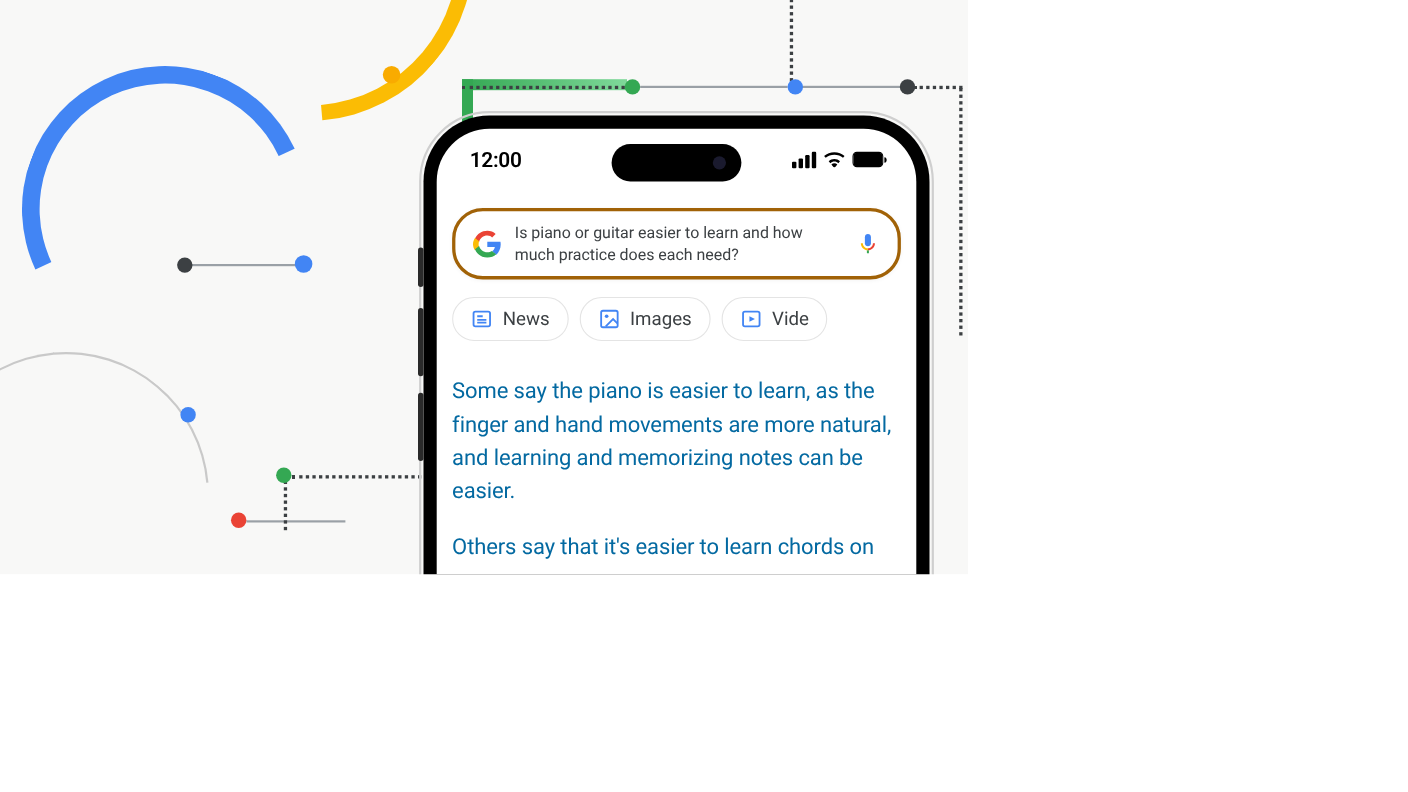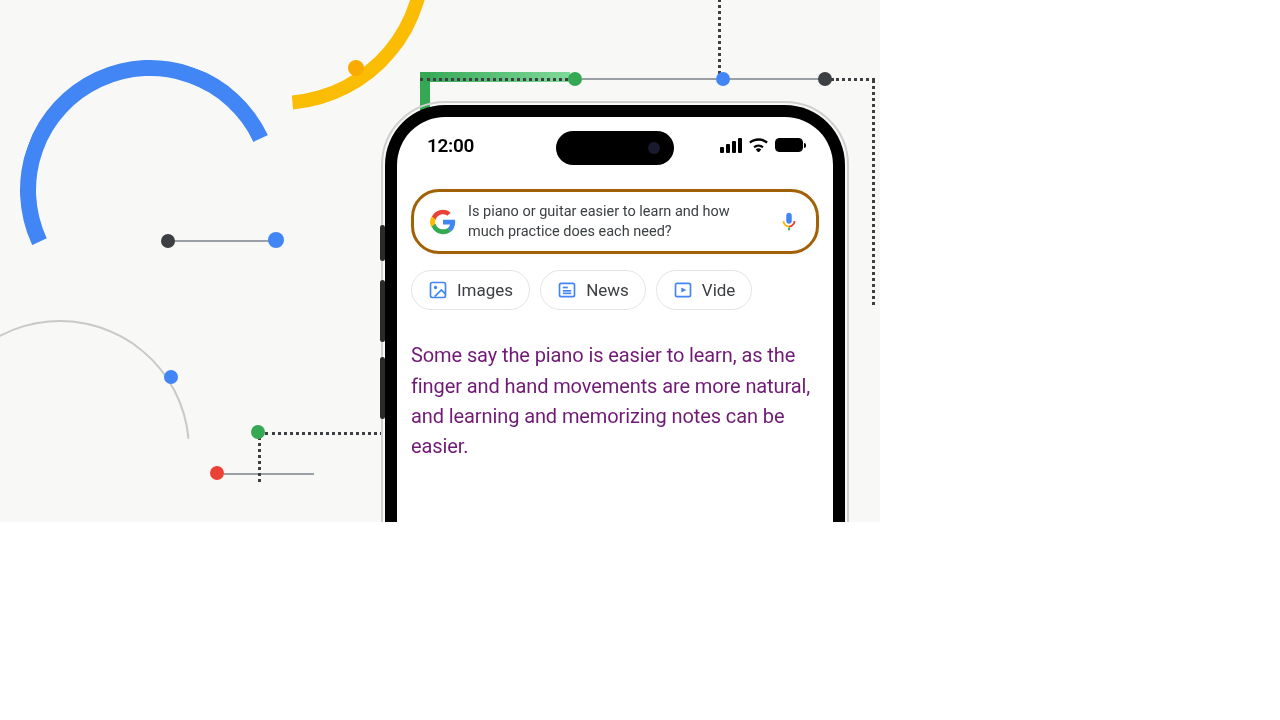--- a/index.html
+++ b/index.html
@@ -177,21 +177,21 @@
     background: #fff;
     white-space: nowrap;
     cursor: pointer;
   }
   .chip-ic { width:20px; height:20px; }
 
   .result {
     margin-top: 30px;
     font-size: 20px;
     line-height: 1.52;
-    color: #701a75;
+    color: #0369a1;
     letter-spacing: -0.1px;
   }
   .result p { margin-bottom: 20px; }
 
 </style>
 </head>
 <body>
 
 <div class="bg-region">
   <div class="arc-yellow"></div>
@@ -262,43 +262,44 @@
             <path fill="#4285F4" d="M12 14c1.7 0 3-1.3 3-3V5c0-1.7-1.3-3-3-3S9 3.3 9 5v6c0 1.7 1.3 3 3 3z"></path>
             <path fill="#34A853" d="M11 21h2v-3h-2z"></path>
             <path fill="#FBBC05" d="M7 11c0 2.8 2.2 5 5 5v2c-3.9 0-7-3.1-7-7h2z"></path>
             <path fill="#EA4335" d="M17 11h2c0 3.9-3.1 7-7 7v-2c2.8 0 5-2.2 5-5z"></path>
           </svg>
         </div>
 
         <div class="chips">
           <div class="chip">
             <svg class="chip-ic" viewBox="0 0 24 24">
+                <rect x="3" y="4" width="18" height="16" rx="2" fill="none" stroke="#4285f4" stroke-width="2"></rect>
+                <line x1="7" y1="9" x2="13" y2="9" stroke="#4285f4" stroke-width="2"></line>
+                <line x1="7" y1="13" x2="17" y2="13" stroke="#4285f4" stroke-width="2"></line>
+                <line x1="7" y1="16" x2="17" y2="16" stroke="#4285f4" stroke-width="2"></line>
+              </svg>
+            <span>News</span>
+          </div>
+          <div class="chip">
+            <svg class="chip-ic" viewBox="0 0 24 24">
                 <rect x="3" y="3" width="18" height="18" rx="2" fill="none" stroke="#4285f4" stroke-width="2"></rect>
                 <circle cx="9" cy="9" r="2" fill="#4285f4"></circle>
                 <path d="M21 17l-5-5-8 8" fill="none" stroke="#4285f4" stroke-width="2"></path>
               </svg>
             <span>Images</span>
           </div>
           <div class="chip">
             <svg class="chip-ic" viewBox="0 0 24 24">
                 <rect x="3" y="4" width="18" height="16" rx="2" fill="none" stroke="#4285f4" stroke-width="2"></rect>
-                <line x1="7" y1="9" x2="13" y2="9" stroke="#4285f4" stroke-width="2"></line>
-                <line x1="7" y1="13" x2="17" y2="13" stroke="#4285f4" stroke-width="2"></line>
-                <line x1="7" y1="16" x2="17" y2="16" stroke="#4285f4" stroke-width="2"></line>
-              </svg>
-            <span>News</span>
-          </div>
-          <div class="chip">
-            <svg class="chip-ic" viewBox="0 0 24 24">
-                <rect x="3" y="4" width="18" height="16" rx="2" fill="none" stroke="#4285f4" stroke-width="2"></rect>
                 <path d="M10 9l6 3-6 3z" fill="#4285f4"></path>
               </svg>
             <span>Vide</span>
           </div>
         </div>
 
         <div class="result">
           <p>Some say the piano is easier to learn, as the finger and hand movements are more natural, and learning and memorizing notes can be easier.</p>
+          <p>Others say that it's easier to learn chords on</p>
         </div>
       </div>
     </div>
   </div>
 </div>
 
 </body></html>

